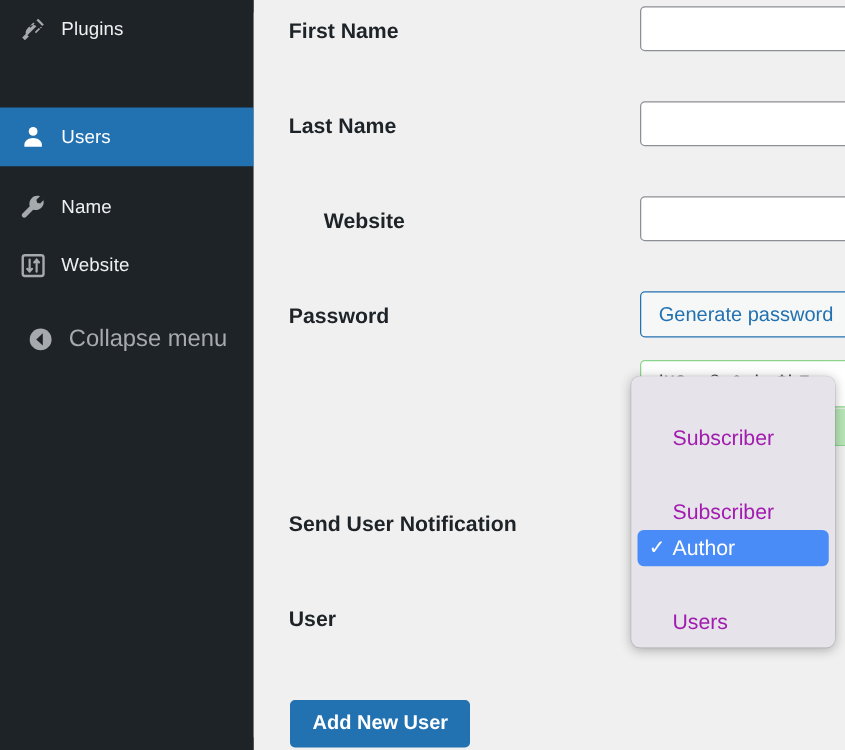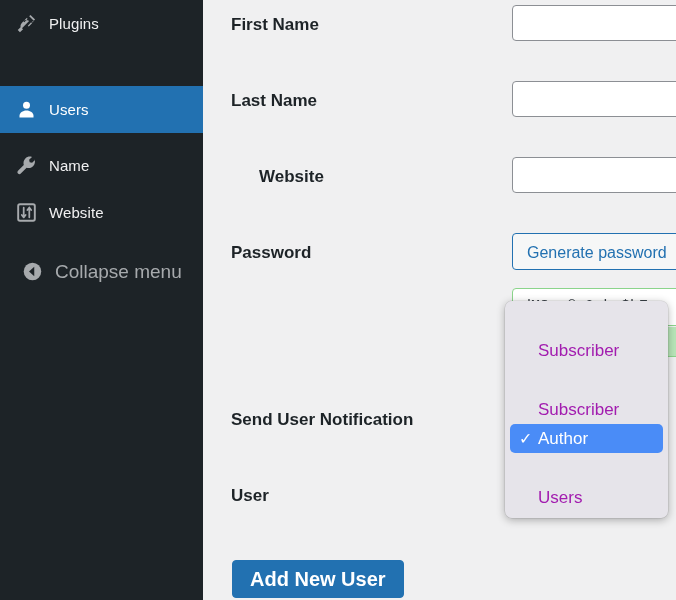--- a/index.html
+++ b/index.html
@@ -241,21 +241,21 @@
   }
   .primary-btn {
     position: absolute;
     left: 29px;
     top: 560px;
     height: 38px;
     background: #2271b1;
     border: 1px solid #2271b1;
     border-radius: 4px;
     color: #ffffff;
-    font-size: 20px;
+    font-size: 16px;
     font-weight: bold;
     font-family: "Liberation Sans", sans-serif;
     padding: 0 17px;
     cursor: pointer;
     white-space: nowrap;
   }
 
   
   .dropdown {
     position: absolute;

